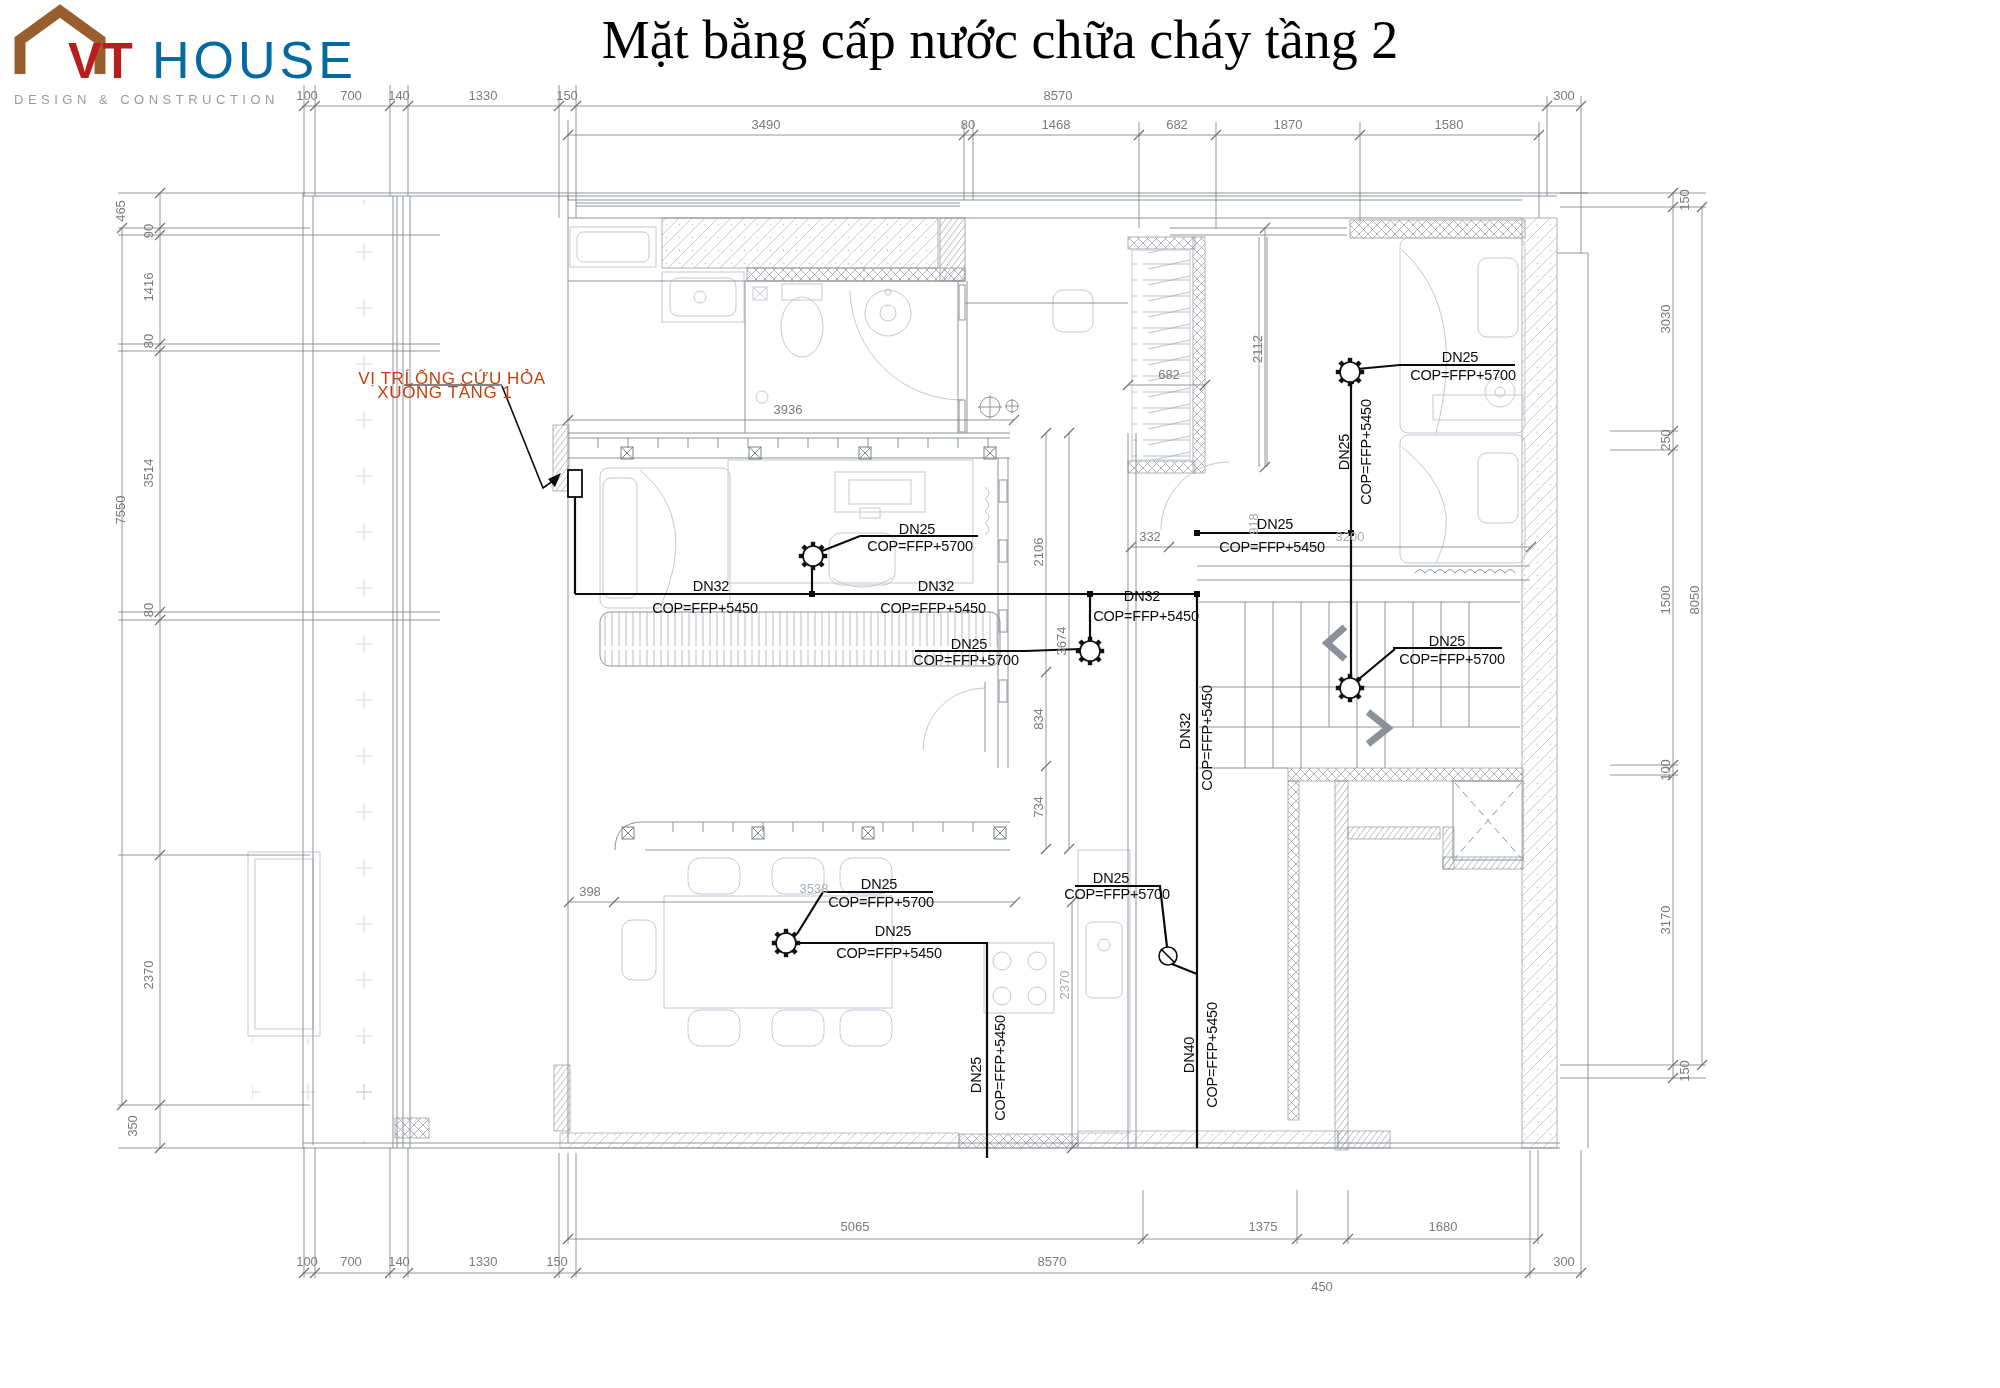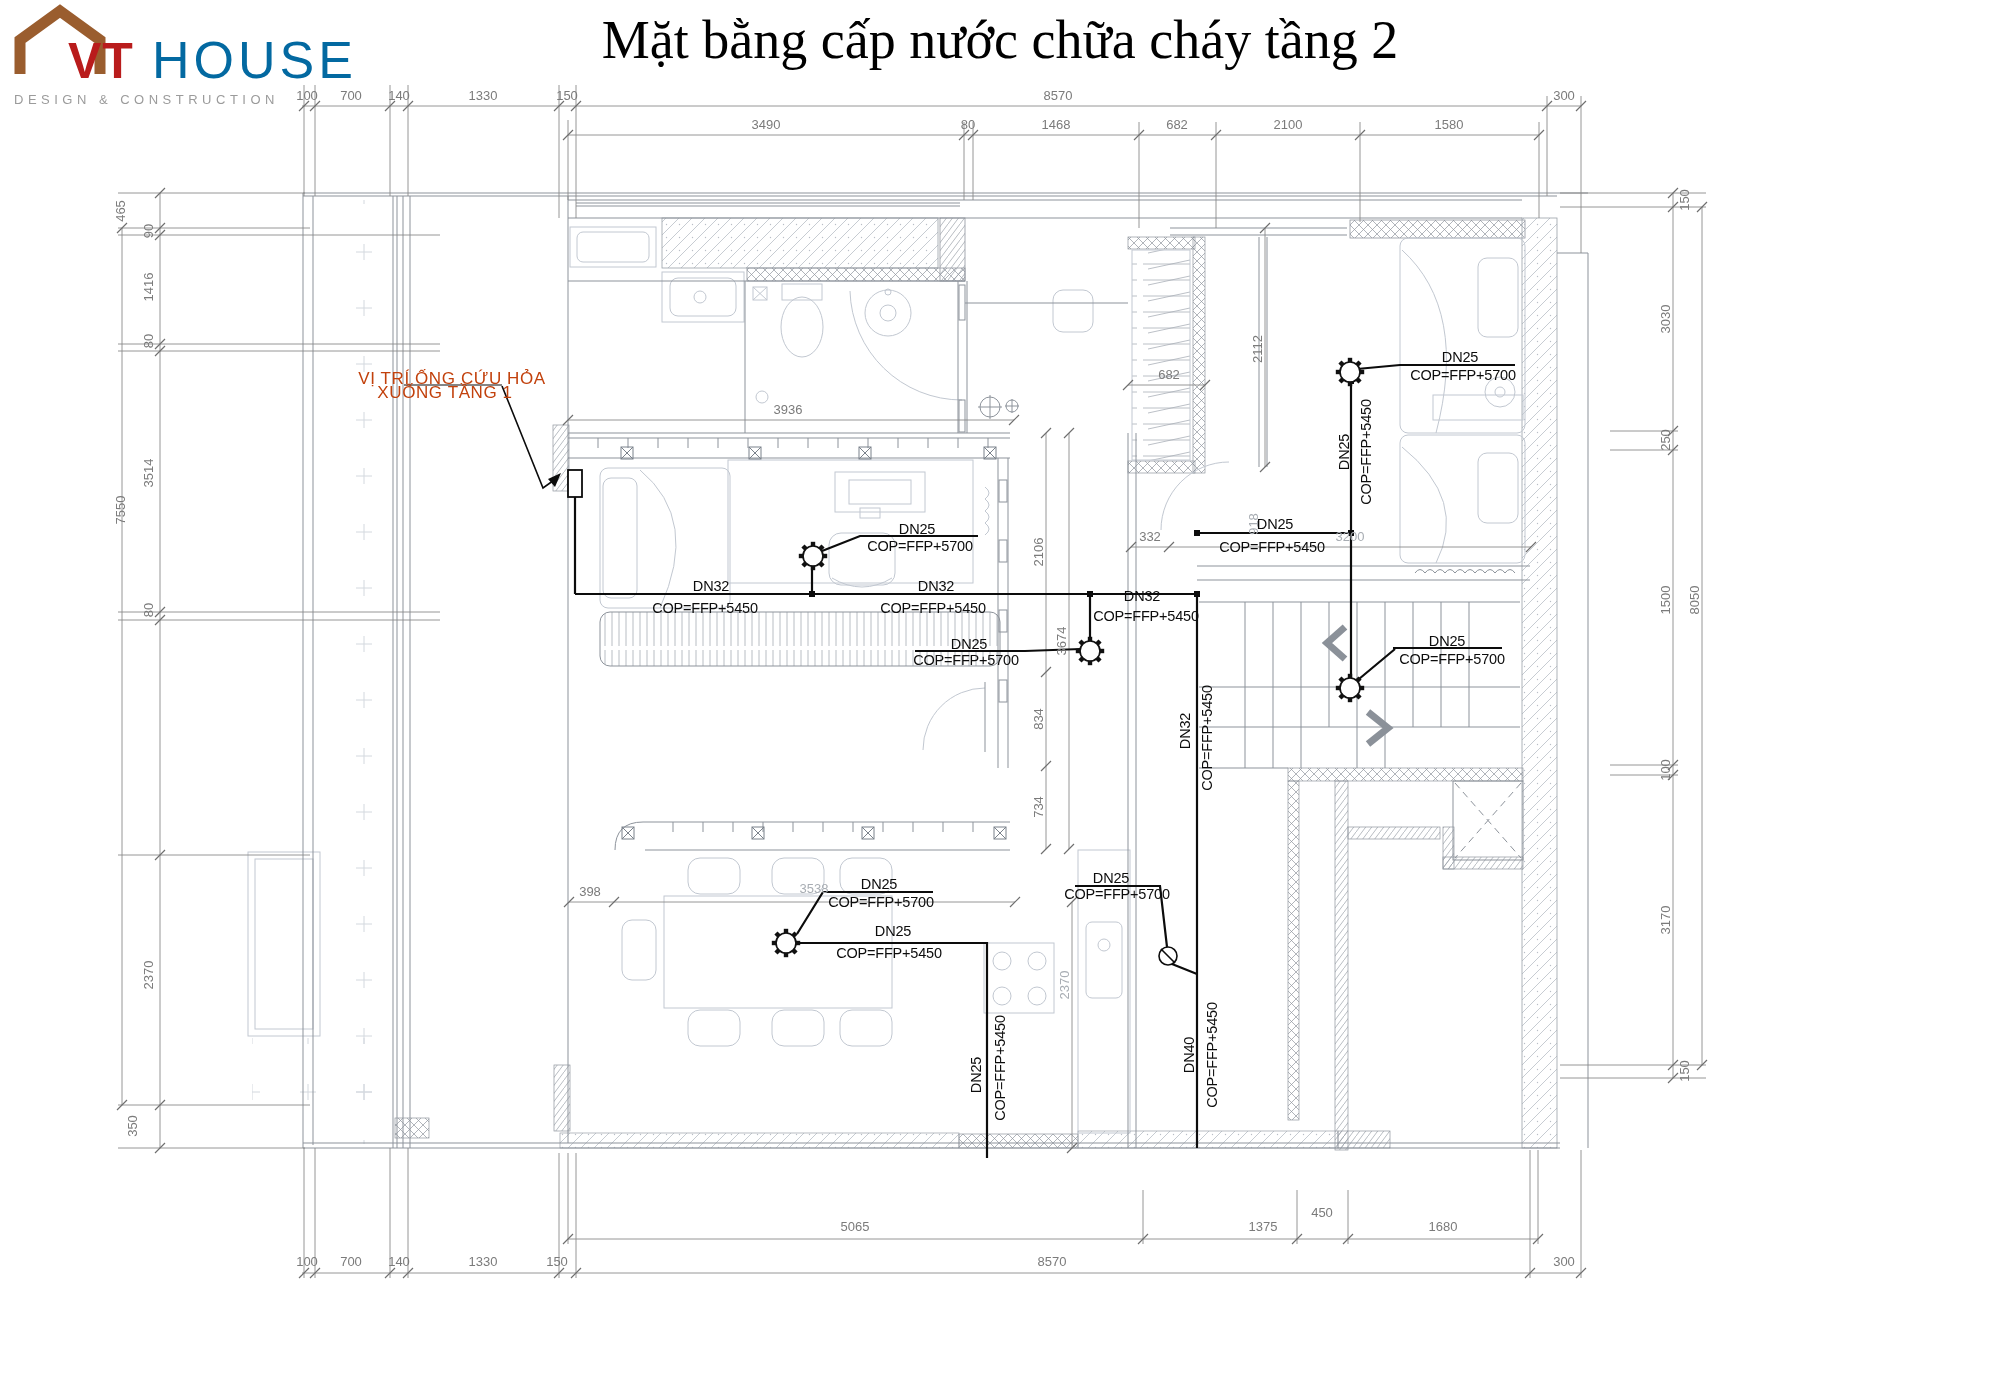--- a/index.html
+++ b/index.html
@@ -299,25 +299,25 @@
       <span class="lbl dim" style="left: 351px; top: 95px;">700</span>
       <span class="lbl dim" style="left: 399px; top: 95px;">140</span>
       <span class="lbl dim" style="left: 483px; top: 95px;">1330</span>
       <span class="lbl dim" style="left: 567px; top: 95px;">150</span>
       <span class="lbl dim" style="left: 1058px; top: 95px;">8570</span>
       <span class="lbl dim" style="left: 1564px; top: 95px;">300</span>
       <span class="lbl dim" style="left: 766px; top: 124px;">3490</span>
       <span class="lbl dim" style="left: 968px; top: 124px;">80</span>
       <span class="lbl dim" style="left: 1056px; top: 124px;">1468</span>
       <span class="lbl dim" style="left: 1177px; top: 124px;">682</span>
-      <span class="lbl dim" style="left: 1288px; top: 124px;">2100</span>
+      <span class="lbl dim" style="left: 1288px; top: 124px;">1870</span>
       <span class="lbl dim" style="left: 1449px; top: 124px;">1580</span>
       <span class="lbl dim" style="left: 855px; top: 1226px;">5065</span>
       <span class="lbl dim" style="left: 1263px; top: 1226px;">1375</span>
-      <span class="lbl dim" style="left: 1322px; top: 1212px;">450</span>
+      <span class="lbl dim" style="left: 1322px; top: 1286px;">450</span>
       <span class="lbl dim" style="left: 1443px; top: 1226px;">1680</span>
       <span class="lbl dim" style="left: 307px; top: 1261px;">100</span>
       <span class="lbl dim" style="left: 351px; top: 1261px;">700</span>
       <span class="lbl dim" style="left: 399px; top: 1261px;">140</span>
       <span class="lbl dim" style="left: 483px; top: 1261px;">1330</span>
       <span class="lbl dim" style="left: 557px; top: 1261px;">150</span>
       <span class="lbl dim" style="left: 1052px; top: 1261px;">8570</span>
       <span class="lbl dim" style="left: 1564px; top: 1261px;">300</span>
       <span class="lbl dim rot" style="left: 120px; top: 211px;">465</span>
       <span class="lbl dim rot" style="left: 148px; top: 231px;">90</span>

